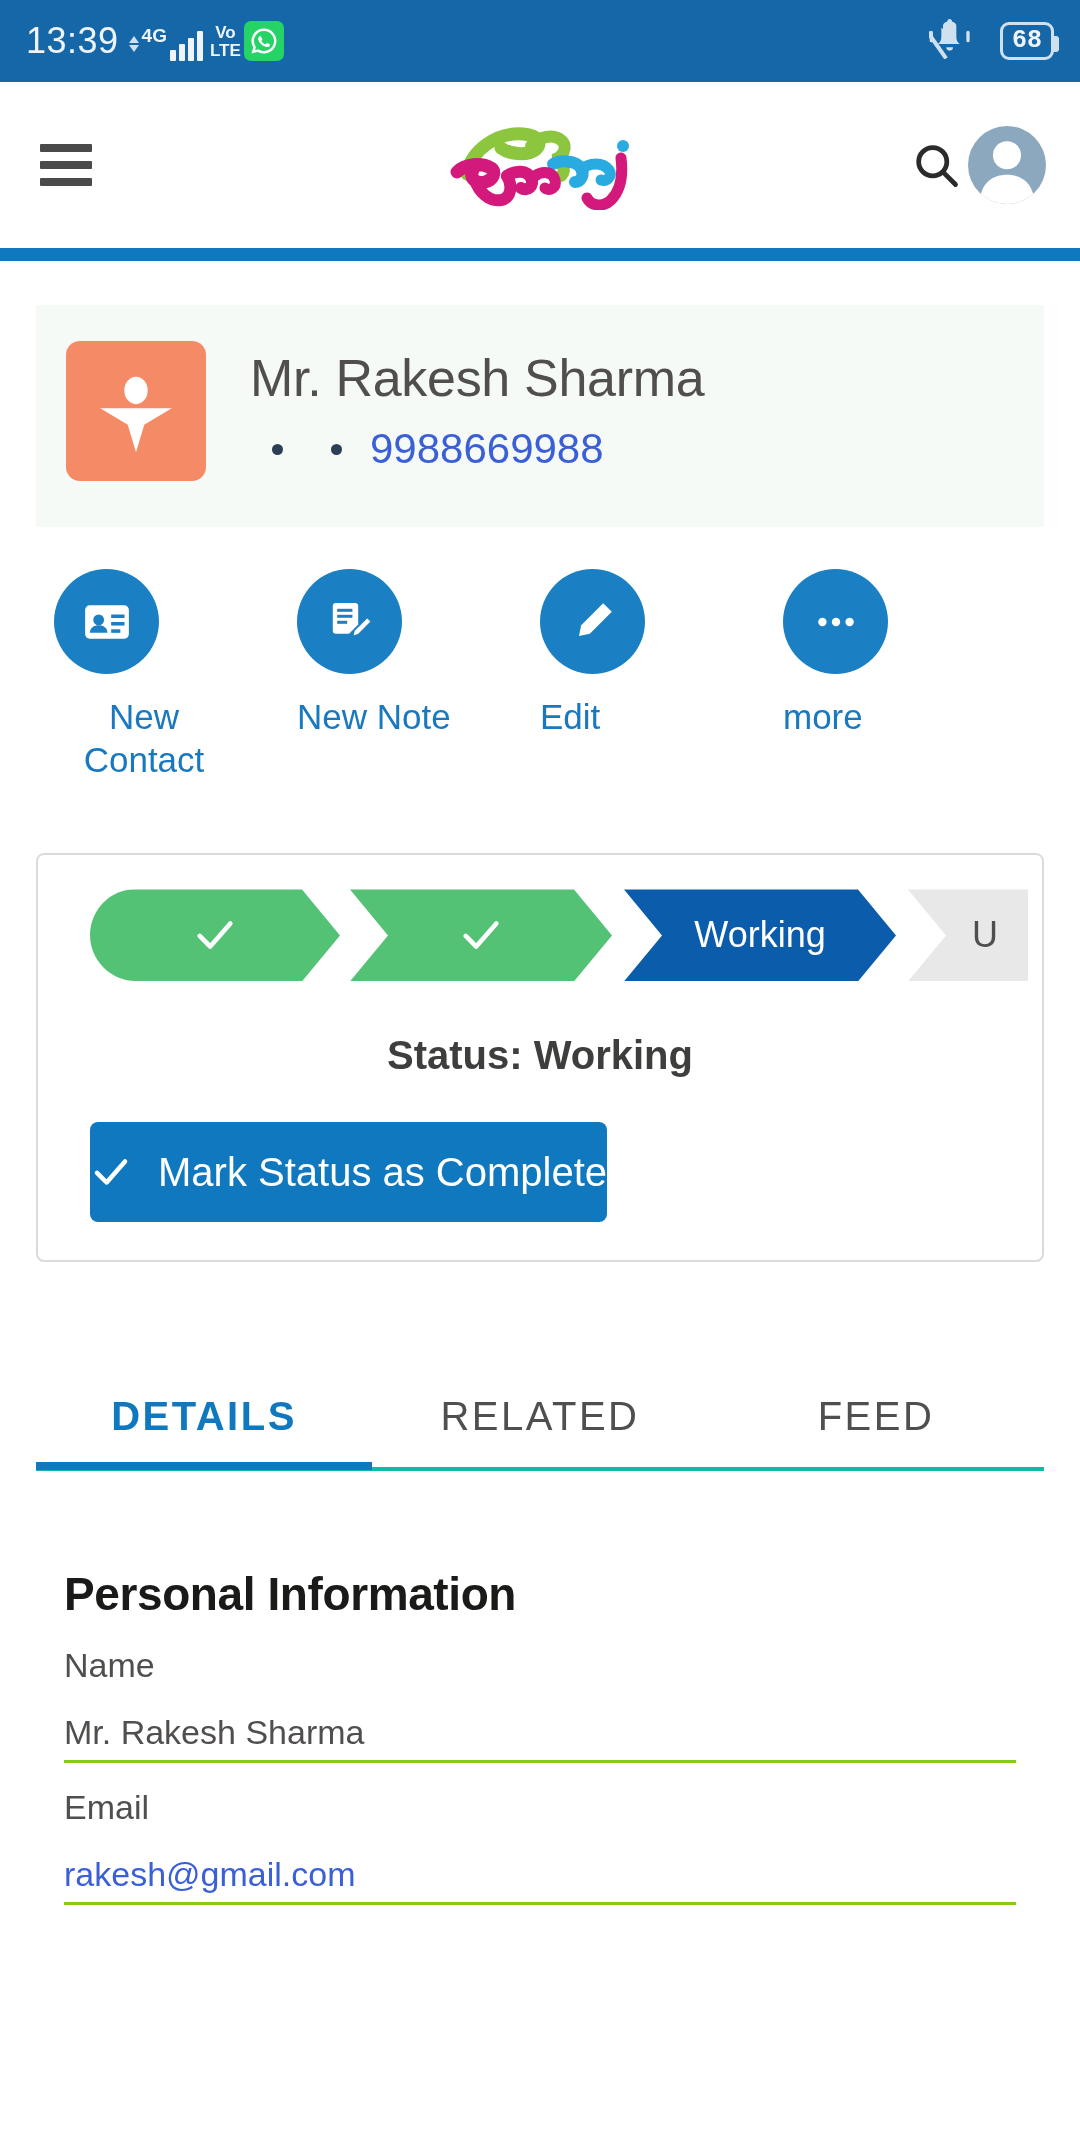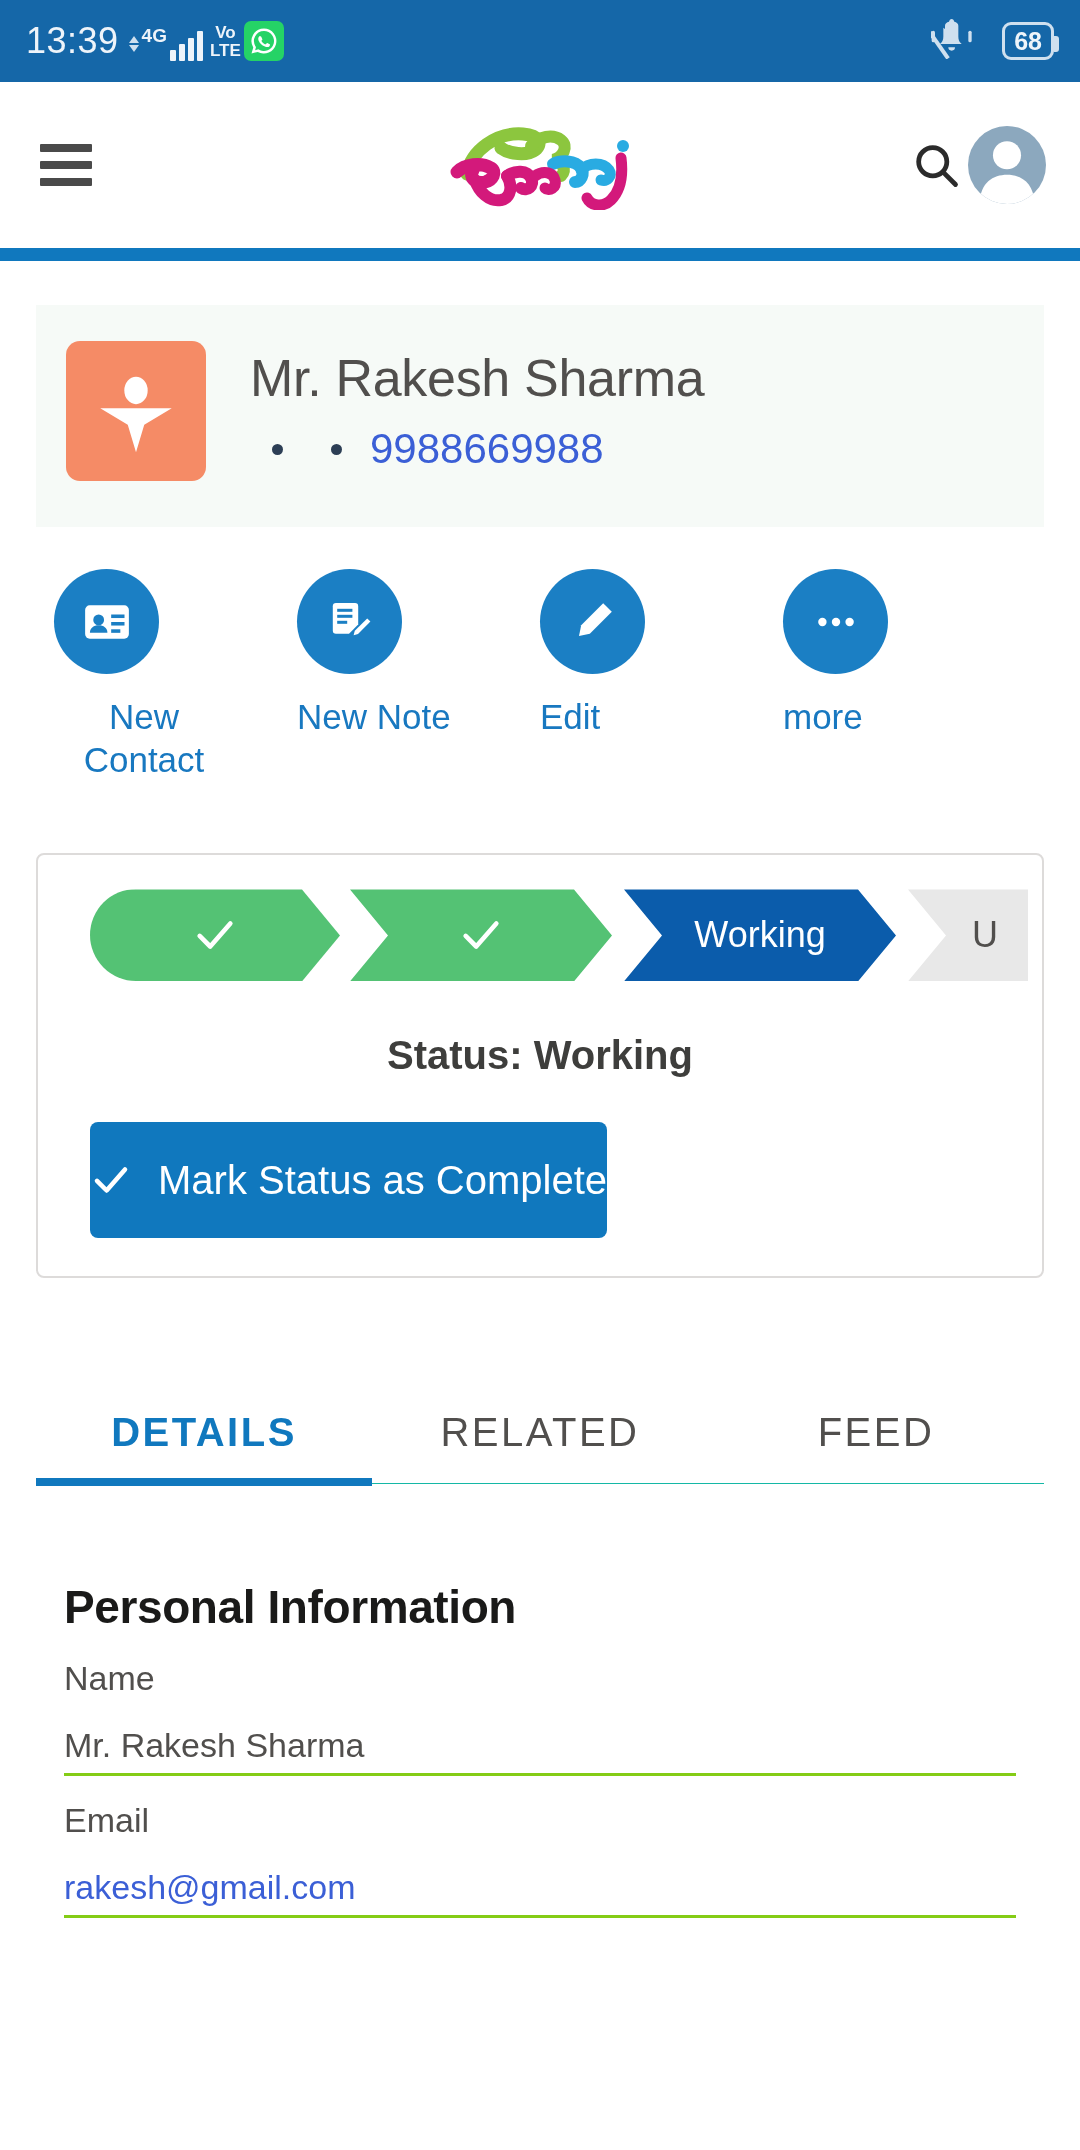--- a/index.html
+++ b/index.html
@@ -28,21 +28,21 @@
   .sb-arrows i.dn{ border-top:7px solid #cfe0ef; }
   .sb-4g{ font-size:19px; font-weight:700; line-height:1; margin-bottom:16px; color:#eef4fa; }
   .sb-bars{ display:flex; align-items:flex-end; gap:3px; height:32px; }
   .sb-bars span{ width:6px; background:#eef4fa; border-radius:1px; }
   .sb-bars span:nth-child(1){ height:11px; }
   .sb-bars span:nth-child(2){ height:17px; }
   .sb-bars span:nth-child(3){ height:23px; }
   .sb-bars span:nth-child(4){ height:30px; }
   .sb-volte{ font-size:17px; font-weight:700; line-height:0.95; text-align:center; color:#eef4fa; margin-bottom:2px;}
   .sb-wa{ width:40px; height:40px; background:#25D366; border-radius:7px; display:flex; align-items:center; justify-content:center; }
-  .sb-right{ margin-left:auto; display:flex; align-items:center; gap:23px; }
+  .sb-right{ margin-left:auto; display:flex; align-items:center; gap:23px;font-family:Liberation Mono, monospace; }
   .sb-batt{
     border:3px solid #cfe0ef; border-radius:9px;
     padding:2px 9px; font-size:25px; font-weight:700; color:#eef4fa;
     position:relative; line-height:1.15;
   }
   .sb-batt:after{ content:""; position:absolute; right:-8px; top:11px; width:5px; height:16px; background:#cfe0ef; border-radius:0 3px 3px 0; }
 
   
   .appheader{
     height:166px; width:100%;
@@ -134,30 +134,30 @@
     clip-path: polygon(0 0, 100% 0, 100% 100%, 0 100%, 38px 50%); }
   .pstep.s4 .ptxt{ margin-left:34px; }
   .pcheck{ width:46px; height:46px; }
 
   .status-line{
     text-align:center; margin-top:52px;
     font-size:40px; font-weight:700; color:#3E3E3C;
   }
   .mark-btn{
     display:flex; align-items:center; justify-content:center; gap:26px;
-    margin:44px 52px 0 52px; height:116px;
+    margin:44px 52px 0 52px; height:100px;
     background:#1078BE; border:none; border-radius:8px;
     color:#ffffff; font-size:40px; font-family:inherit; cursor:pointer;
   }
   .mark-btn svg{ width:42px; height:42px; }
 
   
   .tabs{
     margin:132px 36px 0 36px;
-    display:flex; border-bottom:1px solid #14b8a6;
+    display:flex; border-bottom:4px solid #14b8a6;
   }
   .tab{
     flex:1; text-align:center; padding:0 0 28px 0;
     font-size:40px; letter-spacing:2.5px; color:#514F4D;
     cursor:pointer; position:relative; font-weight:400;
   }
   .tab.active{ color:#1078BE; font-weight:700; }
   .tab.active:after{
     content:""; position:absolute; left:0; right:0; bottom:-3px;
     height:8px; background:#1078BE;

